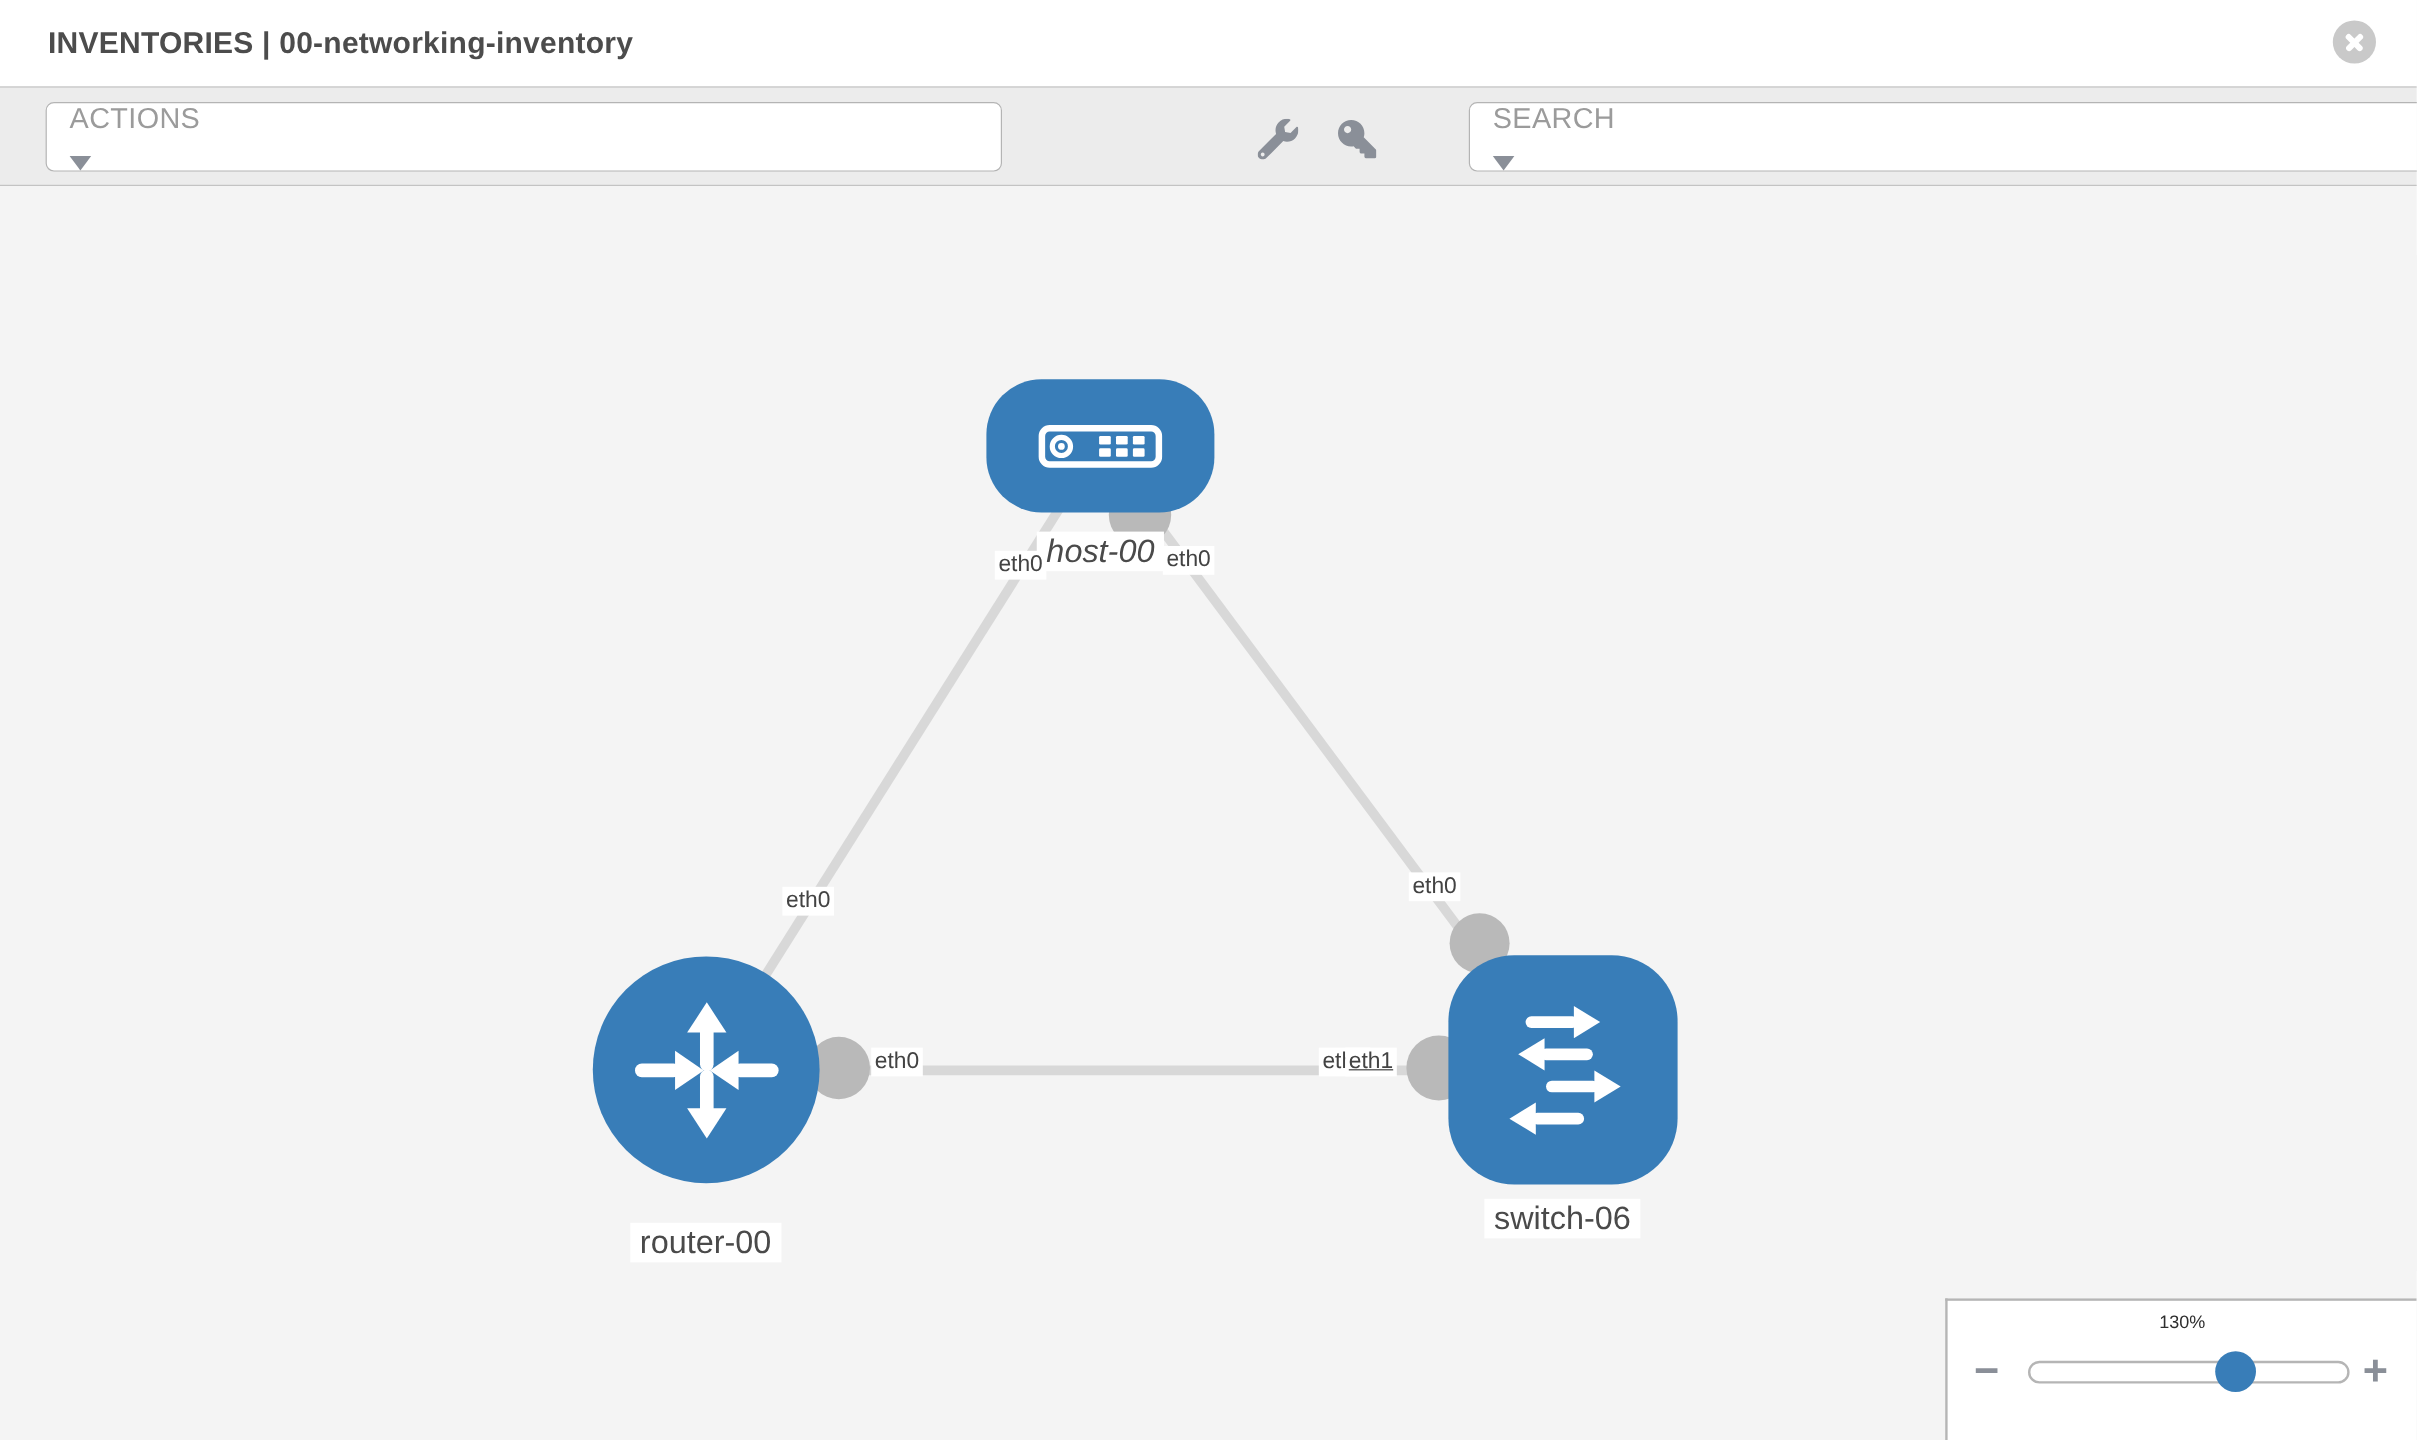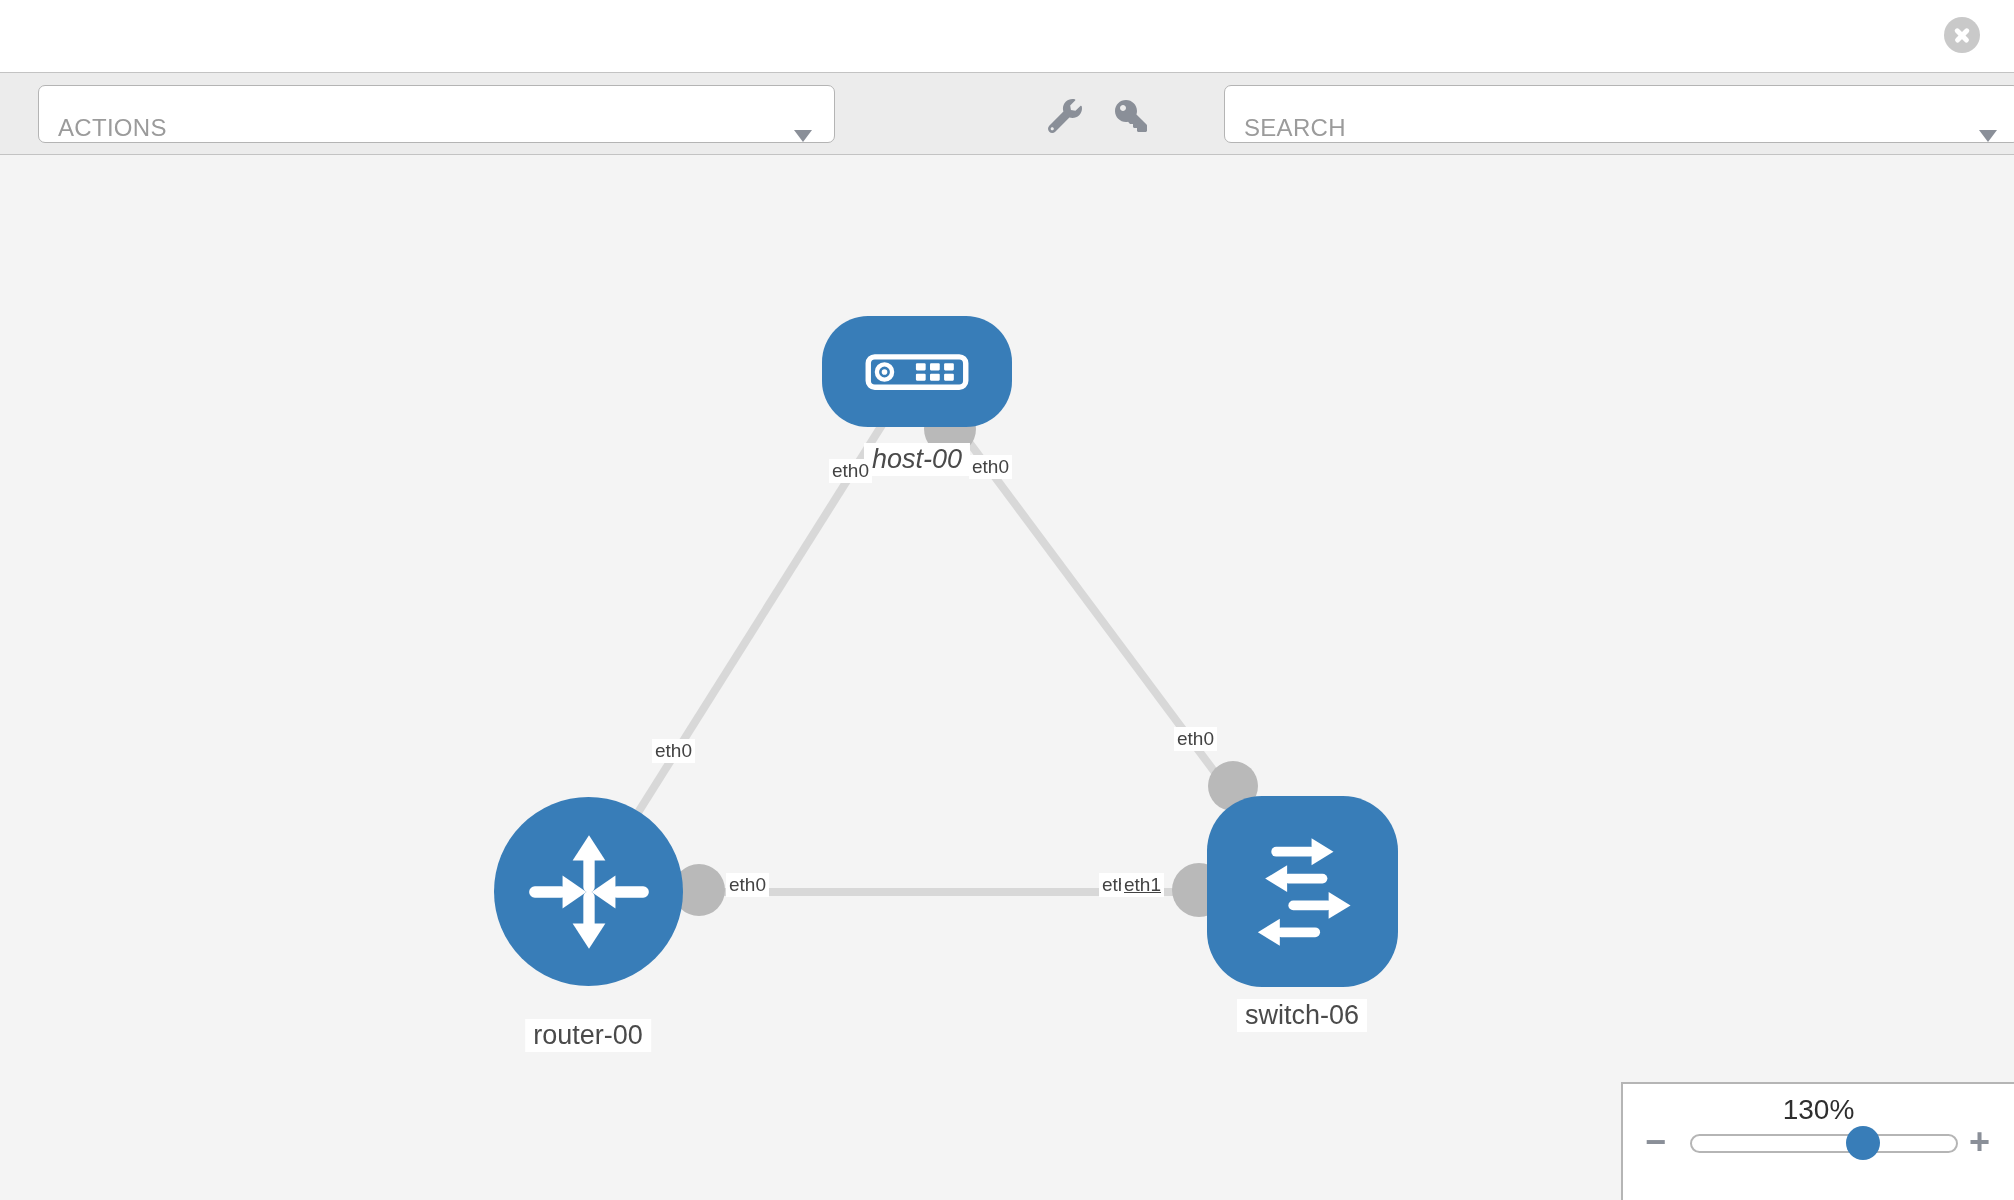--- a/index.html
+++ b/index.html
@@ -18,21 +18,21 @@
   
   .header{position:absolute;left:0;top:0;width:2014px;height:72px;background:#fff;}
   .page-title{position:absolute;left:40px;top:0;line-height:72px;font-size:25px;font-weight:700;color:#4c4c4c;letter-spacing:.2px;}
   .close-btn{position:absolute;left:1944px;top:17px;width:36px;height:36px;border:none;border-radius:50%;background:#c9c9c9;cursor:pointer;}
   .close-btn .xbar{position:absolute;left:9px;top:16px;width:18px;height:4.5px;border-radius:2.5px;background:#fff;}
   .close-btn .xa{transform:rotate(45deg);}
   .close-btn .xb{transform:rotate(-45deg);}
 
   
   .toolbar{position:absolute;left:0;top:72px;width:2014px;height:83px;background:var(--toolbar-bg);border-top:1px solid #c3c3c3;border-bottom:1px solid #c3c3c3;}
-  .select{position:absolute;top:12px;height:58px;background:#fff;border:1.5px solid #b4b4b4;border-radius:7px;display:flex;align-items:flex-end;justify-content:space-between;padding:0 22px 0 19px;cursor:pointer;}
+  .select{position:absolute;top:12px;height:58px;background:#fff;border:1.5px solid #b4b4b4;border-radius:7px;display:flex;align-items:flex-start;justify-content:space-between;padding:0 22px 0 19px;cursor:pointer;flex-direction:column;}
   .select-actions{left:38px;width:797px;}
   .select-search{left:1224px;width:796px;}
   .select .ph{font-size:24px;color:#9b9b9b;letter-spacing:.3px;}
   .caret{width:0;height:0;border-left:9px solid transparent;border-right:9px solid transparent;border-top:12px solid var(--muted-icon);}
   .tool-btn{position:absolute;top:21px;width:44px;height:44px;border:none;background:transparent;cursor:pointer;}
   .tool-btn svg{display:block;margin:auto;}
   .btn-wrench{left:1043px;}
   .btn-key{left:1109px;}
 
   
@@ -43,33 +43,34 @@
   .node{position:absolute;background:var(--node-blue);z-index:3;display:flex;align-items:center;justify-content:center;cursor:pointer;}
   .node-host{left:822px;top:161px;width:190px;height:111px;border-radius:46px;}
   .node-router{left:494px;top:642px;width:189px;height:189px;border-radius:50%;}
   .node-switch{left:1207px;top:641px;width:191px;height:191px;border-radius:55px;}
   .node-label{position:absolute;z-index:4;transform:translateX(-50%);background:#fff;color:#4a4a4a;font-size:27px;padding:1px 8px;white-space:nowrap;}
   .if-label{position:absolute;z-index:5;background:#fff;color:var(--label-text);font-size:19px;padding:1px 3px;white-space:nowrap;}
   .if-label.under{z-index:4;}
 
   
   .zoom-panel{position:absolute;right:0;bottom:0;width:393px;height:118px;background:#fff;border-top:2px solid #b5b5b5;border-left:2px solid #b5b5b5;z-index:6;}
-  .zoom-pct{position:absolute;left:0;top:10px;width:100%;text-align:center;font-size:28px;color:#2e2e2e;}
+  .zoom-pct{position:absolute;left:0;top:10px;width:100%;text-align:center;font-size:15px;color:#2e2e2e;}
   .zoom-glyph{position:absolute;border:none;background:transparent;font-size:36px;font-weight:700;color:var(--muted-icon);line-height:36px;cursor:pointer;}
   .zoom-minus{left:22px;top:40px;}
   .zoom-plus{left:346px;top:40px;}
   .zoom-track{position:absolute;left:67px;top:50px;width:268px;height:19px;background:#fff;border:2px solid #b5b5b5;border-radius:10px;cursor:pointer;}
   .zoom-handle{position:absolute;left:223px;top:42px;width:34px;height:34px;border-radius:50%;background:var(--node-blue);cursor:grab;}
 
   .node-icon{color:#fff;}
 </style>
 </head>
 <body>
 
 <div class="header">
+  <div class="page-title">INVENTORIES | 00-networking-inventory</div>
   <button class="close-btn">
     <span class="xbar xa"></span>
     <span class="xbar xb"></span>
   </button>
 </div>
 
 <div class="toolbar">
   <div class="select select-actions">
     <span class="ph">ACTIONS</span>
     <span class="caret"></span>

